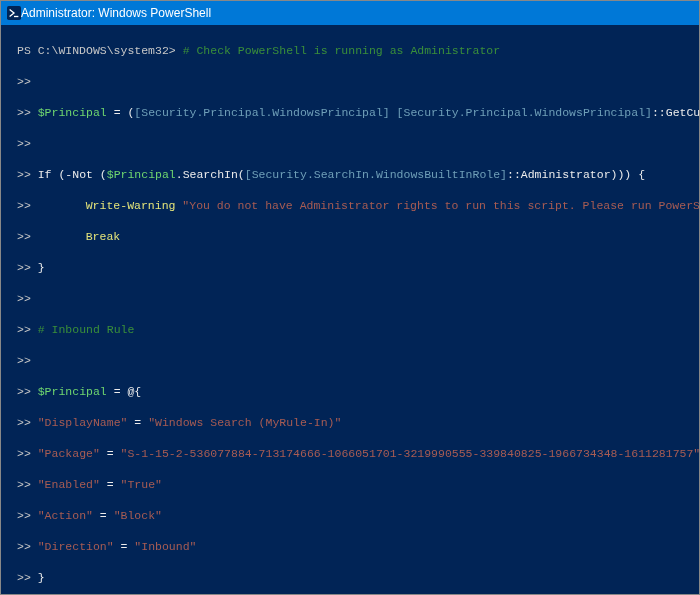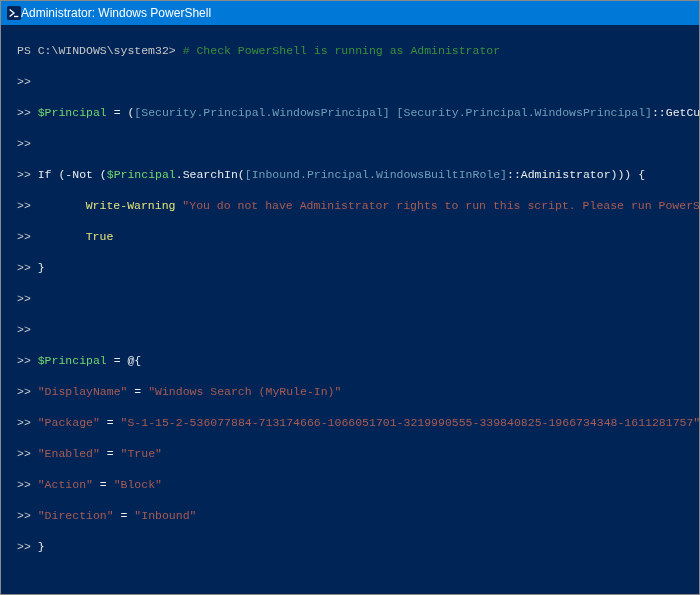--- a/index.html
+++ b/index.html
@@ -59,25 +59,26 @@
       <line x1="8" y1="12" x2="13" y2="12" stroke="#fff" stroke-width="1.5"></line>
     </svg>
     <span>Administrator: Windows PowerShell</span>
   </div>
 
   <div class="terminal">
 <span class="line"><span class="prompt">PS C:\WINDOWS\system32&gt;</span> <span class="cmt"># Check PowerShell is running as Administrator</span></span>
 <span class="line"><span class="cont">&gt;&gt;</span></span>
 <span class="line"><span class="cont">&gt;&gt;</span> <span class="var">$Principal</span><span class="white"> = (</span><span class="type">[Security.Principal.WindowsPrincipal]</span><span> </span><span class="type">[Security.Principal.WindowsPrincipal]</span><span class="white">::GetCurrent())</span></span>
 <span class="line"><span class="cont">&gt;&gt;</span></span>
-<span class="line"><span class="cont">&gt;&gt;</span> <span class="white">If (-Not (</span><span class="var">$Principal</span><span class="white">.SearchIn(</span><span class="type">[Inbound.Principal.WindowsBuiltInRole]</span><span class="white">::Administrator))) {</span></span>
+<span class="line"><span class="cont">&gt;&gt;</span> <span class="white">If (-Not (</span><span class="var">$Principal</span><span class="white">.SearchIn(</span><span class="type">[Security.SearchIn.WindowsBuiltInRole]</span><span class="white">::Administrator))) {</span></span>
 <span class="line"><span class="cont">&gt;&gt;</span> <span class="cmd">Write-Warning</span> <span class="str">"You do not have Administrator rights to run this script. Please run PowerShell as an Administrator."</span></span>
-<span class="line"><span class="cont">&gt;&gt;</span> <span class="cmd">True</span></span>
+<span class="line"><span class="cont">&gt;&gt;</span> <span class="cmd">Break</span></span>
 <span class="line"><span class="cont">&gt;&gt;</span> <span class="white">}</span></span>
 <span class="line"><span class="cont">&gt;&gt;</span></span>
+<span class="line"><span class="cont">&gt;&gt;</span> <span class="cmt"># Inbound Rule</span></span>
 <span class="line"><span class="cont">&gt;&gt;</span></span>
 <span class="line"><span class="cont">&gt;&gt;</span> <span class="var">$Principal</span><span class="white"> = </span><span class="white">@{</span></span>
 <span class="line"><span class="cont">&gt;&gt;</span> <span class="str">"DisplayName"</span><span class="white"> = </span><span class="str">"Windows Search (MyRule-In)"</span></span>
 <span class="line"><span class="cont">&gt;&gt;</span> <span class="str">"Package"</span><span class="white"> = </span><span class="str">"S-1-15-2-536077884-713174666-1066051701-3219990555-339840825-1966734348-1611281757"</span></span>
 <span class="line"><span class="cont">&gt;&gt;</span> <span class="str">"Enabled"</span><span class="white"> = </span><span class="str">"True"</span></span>
 <span class="line"><span class="cont">&gt;&gt;</span> <span class="str">"Action"</span><span class="white"> = </span><span class="str">"Block"</span></span>
 <span class="line"><span class="cont">&gt;&gt;</span> <span class="str">"Direction"</span><span class="white"> = </span><span class="str">"Inbound"</span></span>
 <span class="line"><span class="cont">&gt;&gt;</span> <span class="white">}</span></span>
 
 

